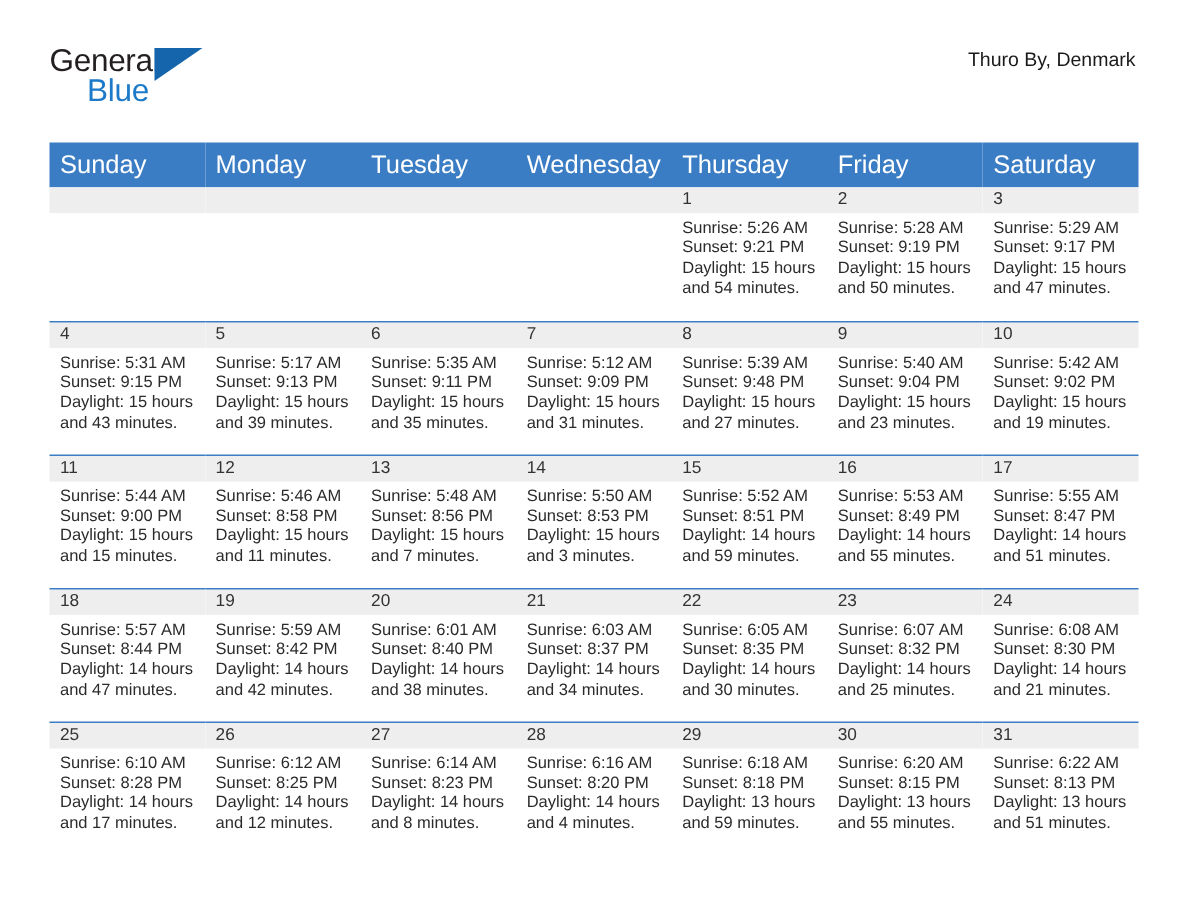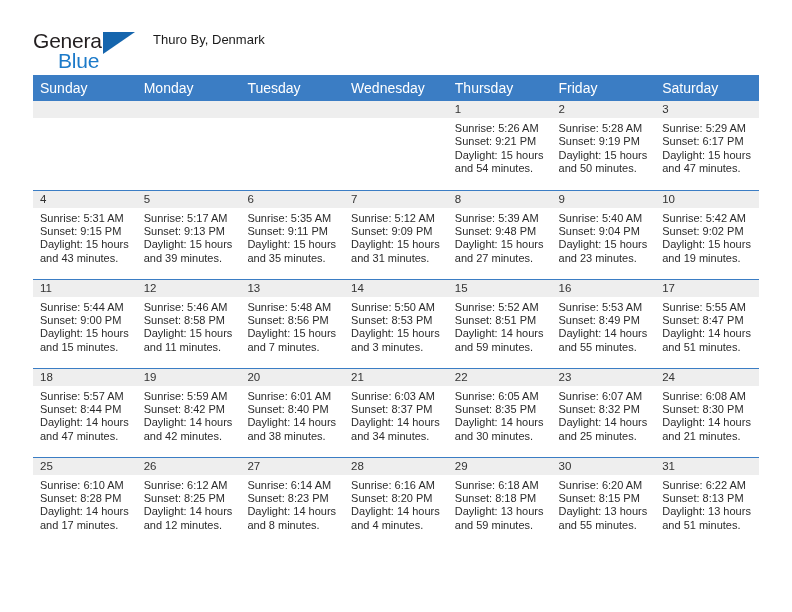--- a/index.html
+++ b/index.html
@@ -13,24 +13,24 @@
   .page {
     position: relative;
     width: 792px; height: 612px;
     padding: 0;
     overflow: hidden;
   }
 
   
   .topbar {
     position: relative;
-    height: 75px;
+    height: 95px;
     padding: 22px 33px 0 33px;
     display: flex;
-    justify-content: flex-start;
+    justify-content: space-between;
     align-items: flex-start;
   }
   .logo-wrap {
     position: relative;
     width: 120px;
     line-height: 1;
     padding-top: 8px;
   }
   .logo-general {
     font-size: 21px;
@@ -76,21 +76,21 @@
   .cal {
     margin: 0 33px;
     width: 726px;
     border-collapse: collapse;
     table-layout: fixed;
   }
   .cal th {
     background: #3b7dc4;
     color: #ffffff;
     font-weight: normal;
-    font-size: 14px;
+    font-size: 17px;
     text-align: left;
     padding: 5px 0 5px 7px;
     height: 21px;
     border: none;
   }
   .cal td {
     width: 103.7px;
     height: 89px;
     vertical-align: top;
     padding: 0;
@@ -173,21 +173,21 @@
               <div>Sunrise: 5:28 AM</div>
               <div>Sunset: 9:19 PM</div>
               <div>Daylight: 15 hours</div>
               <div>and 50 minutes.</div>
             </div>
           </td>
           <td>
             <span class="daynum">3</span>
             <div class="info">
               <div>Sunrise: 5:29 AM</div>
-              <div>Sunset: 6:17 PM</div>
+              <div>Sunset: 9:17 PM</div>
               <div>Daylight: 15 hours</div>
               <div>and 47 minutes.</div>
             </div>
           </td>
         </tr>
         <tr class="week">
           <td>
             <span class="daynum">4</span>
             <div class="info">
               <div>Sunrise: 5:31 AM</div>

